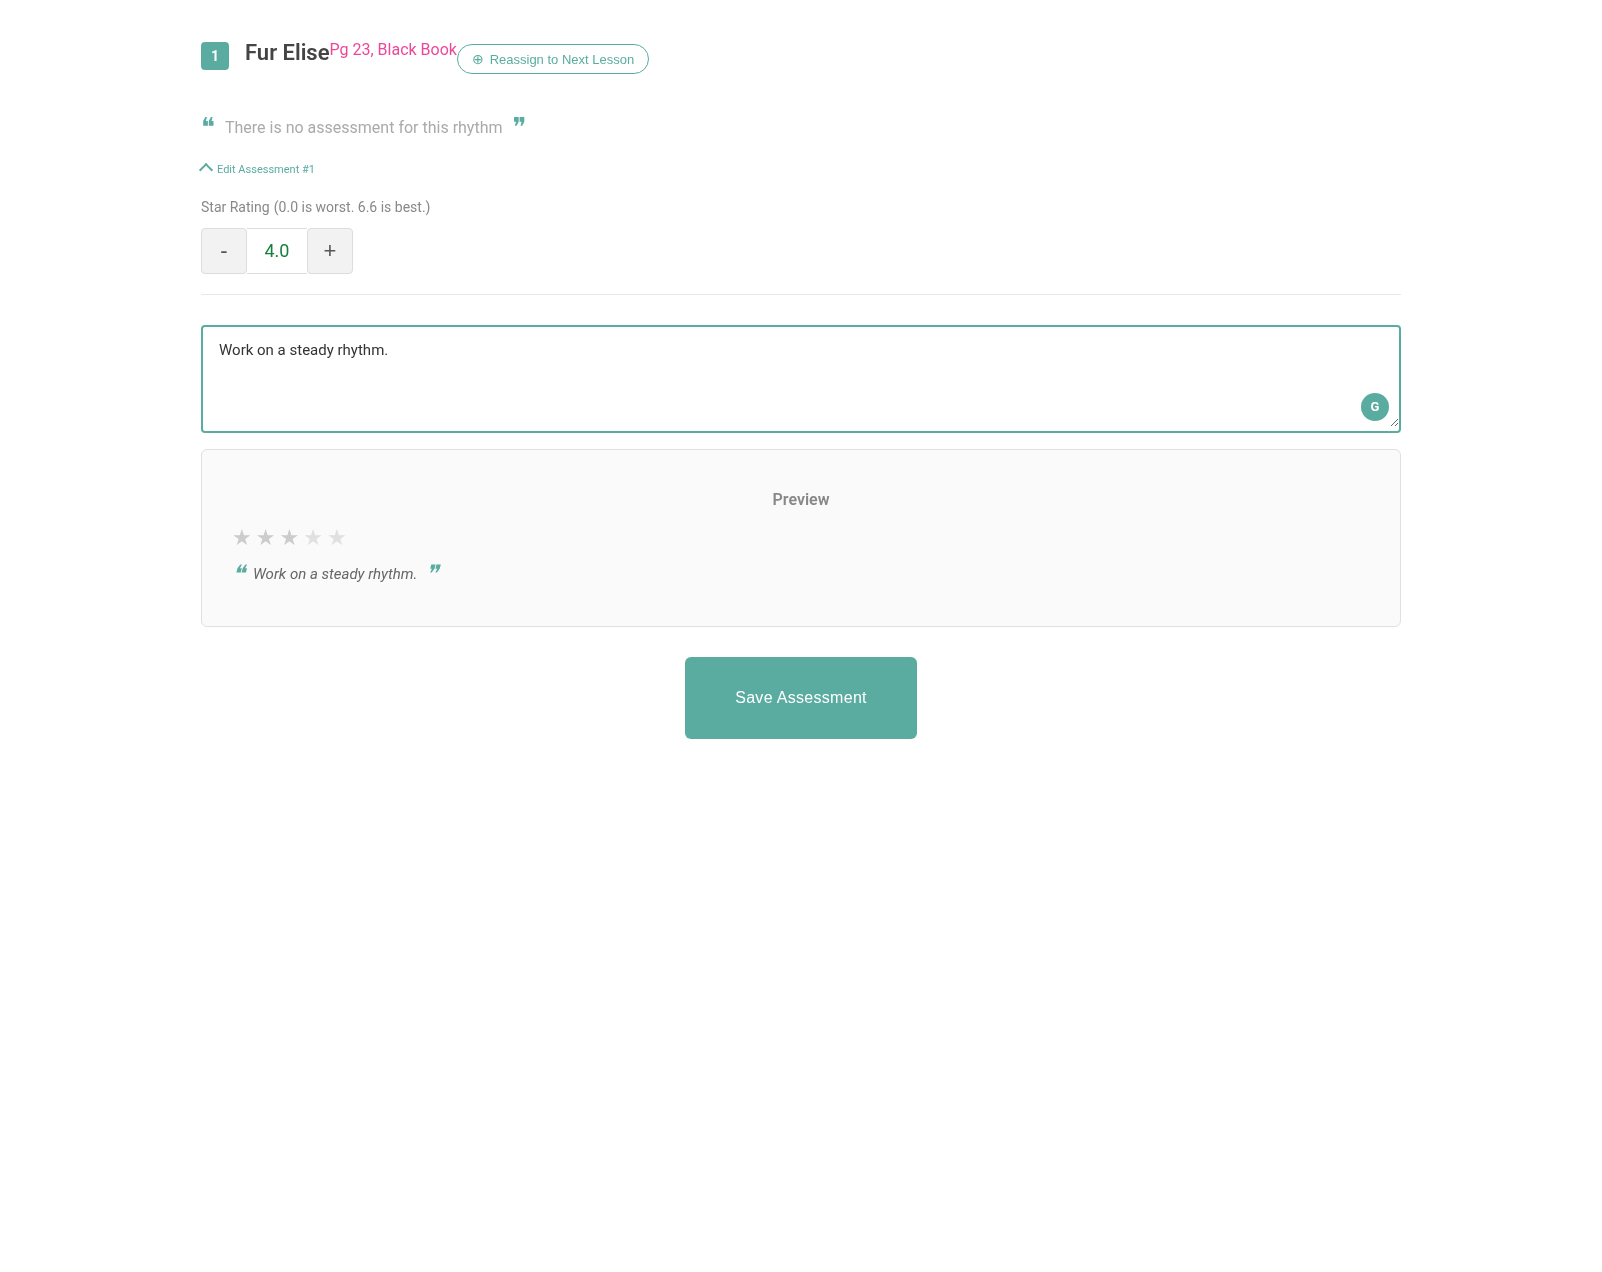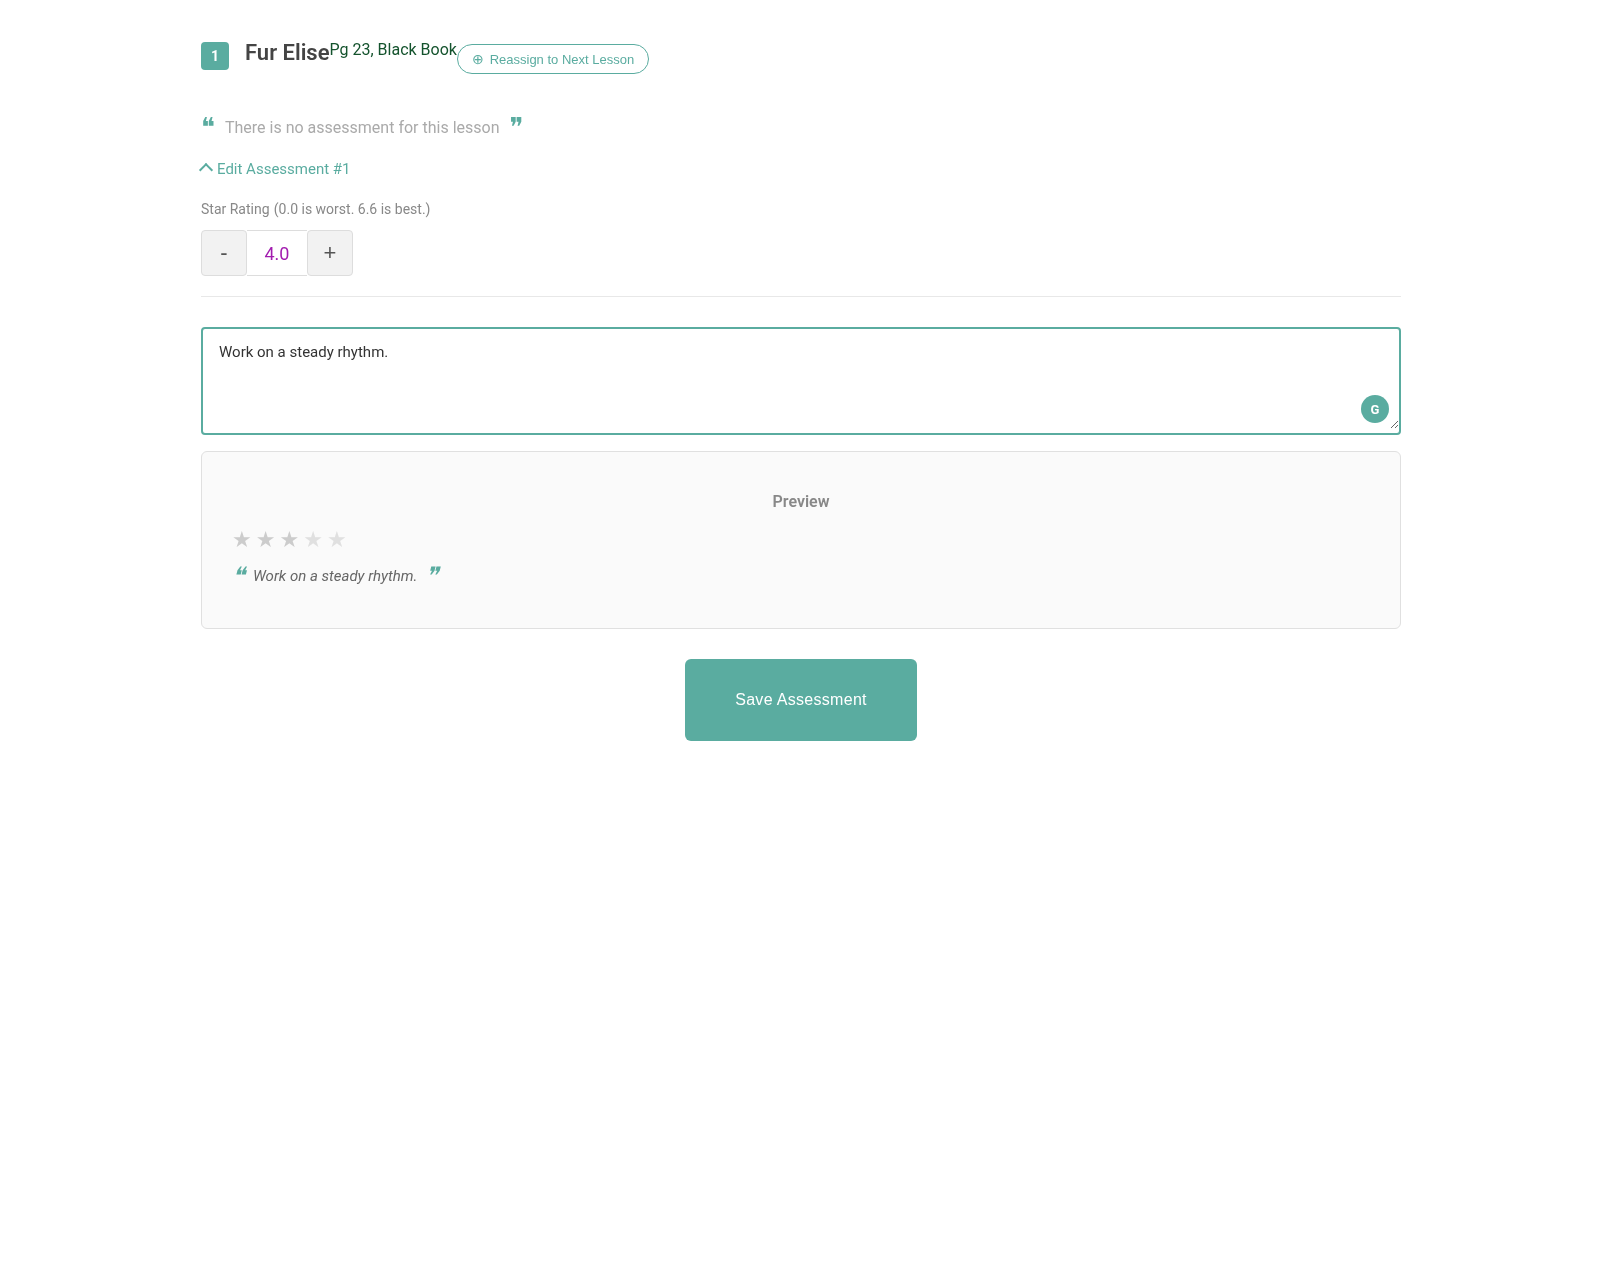--- a/index.html
+++ b/index.html
@@ -50,21 +50,21 @@
 
     .lesson-title {
       font-size: 22px;
       font-weight: 600;
       color: #444;
       margin-bottom: 4px;
     }
 
     .lesson-subtitle {
       font-size: 16px;
-      color: #14532d;
+      color: #ec4899;
       margin-bottom: 4px;
     }
 
     .reassign-btn {
       display: inline-flex;
       align-items: center;
       gap: 6px;
       border: 1.5px solid #5aaca0;
       color: #5aaca0;
       background: white;
@@ -103,21 +103,21 @@
 
     .assessment-section {
       margin: 20px 0;
     }
 
     .edit-assessment-link {
       display: inline-flex;
       align-items: center;
       gap: 6px;
       color: #5aaca0;
-      font-size: 15px;
+      font-size: 11px;
       cursor: pointer;
       margin-bottom: 20px;
     }
 
     .chevron-up {
       display: inline-block;
       width: 10px;
       height: 10px;
       border-left: 2px solid #5aaca0;
       border-top: 2px solid #5aaca0;
@@ -157,21 +157,21 @@
       justify-content: center;
       color: #555;
       border-radius: 4px;
     }
 
     .stepper-value {
       width: 60px;
       height: 46px;
       text-align: center;
       font-size: 18px;
-      color: #a21caf;
+      color: #15803d;
       border: 1px solid #ddd;
       border-left: none;
       border-right: none;
       display: flex;
       align-items: center;
       justify-content: center;
       background: white;
     }
 
     .divider {
@@ -306,21 +306,21 @@
       <div class="lesson-subtitle">Pg 23, Black Book</div>
       <button class="reassign-btn">
         <span class="reassign-icon">⊕</span>
         <span>Reassign to Next Lesson</span>
       </button>
     </div>
   </div>
 
   <div class="quote-block">
     <span class="quote-mark-open">❝</span>
-    <span>There is no assessment for this lesson</span>
+    <span>There is no assessment for this rhythm</span>
     <span class="quote-mark">❞</span>
   </div>
 
   <div class="assessment-section">
     <div class="edit-assessment-link">
       <span class="chevron-up"></span>
       <span>Edit Assessment #1</span>
     </div>
 
     

